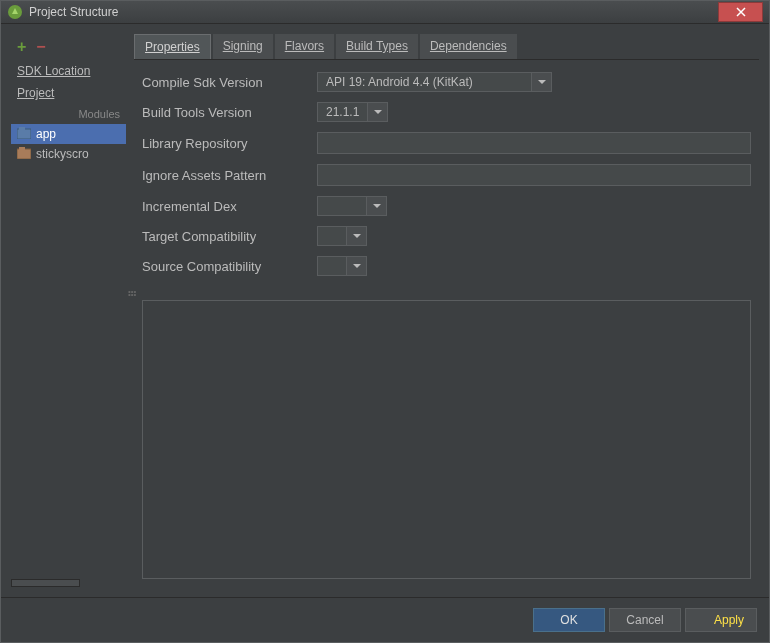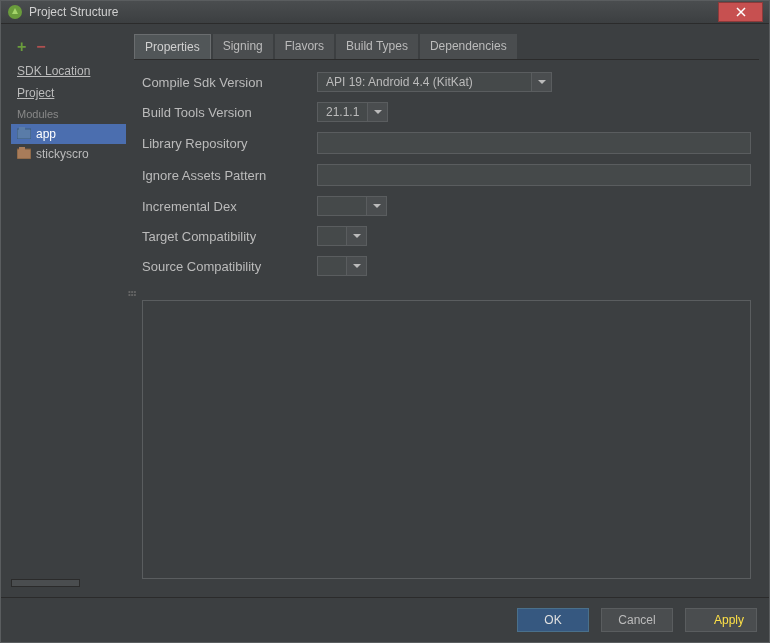--- a/index.html
+++ b/index.html
@@ -79,21 +79,21 @@
     .sidebar-item {
       padding: 4px 6px;
       color: #bbbbbb;
       cursor: pointer;
       white-space: nowrap;
       text-decoration: underline;
     }
     .sidebar-header {
       padding: 4px 6px;
       color: #888;
-      text-align: left;
+      text-align: right;
       font-size: 11px;
     }
     .module-item {
       padding: 3px 6px;
       display: flex;
       gap: 5px;
       cursor: pointer;
       white-space: nowrap;
       overflow: hidden;
     }
@@ -123,20 +123,21 @@
       display: flex;
       gap: 2px;
       border-bottom: 1px solid #2b2b2b;
     }
     .tab {
       padding: 5px 10px;
       background: #4a4d4f;
       color: #bbbbbb;
       cursor: pointer;
       font-size: 12px;
+      text-decoration: underline;
     }
     .tab.active {
       background: #515658;
       color: #d0d0d0;
       border-top: 1px solid #6a6d6f;
       border-left: 1px solid #6a6d6f;
       border-right: 1px solid #6a6d6f;
     }
     .form-area {
       padding: 12px 8px;
@@ -202,21 +203,21 @@
     .dots { color:#666; font-size:8px; line-height:3px; text-align:center;}
     .empty-box {
       flex: 1;
       margin: 4px 8px 8px 8px;
       border: 1px solid #5a5d5f;
       background: #3c3f41;
     }
     .button-bar {
       display: flex;
       justify-content: flex-end;
-      gap: 12px;
+      gap: 4px;
       padding: 10px 12px;
       border-top: 1px solid #2b2b2b;
     }
     .btn {
       min-width: 72px;
       height: 24px;
       background: #4a4d4f;
       border: 1px solid #5a5d5f;
       color: #bbbbbb;
       cursor: pointer;

